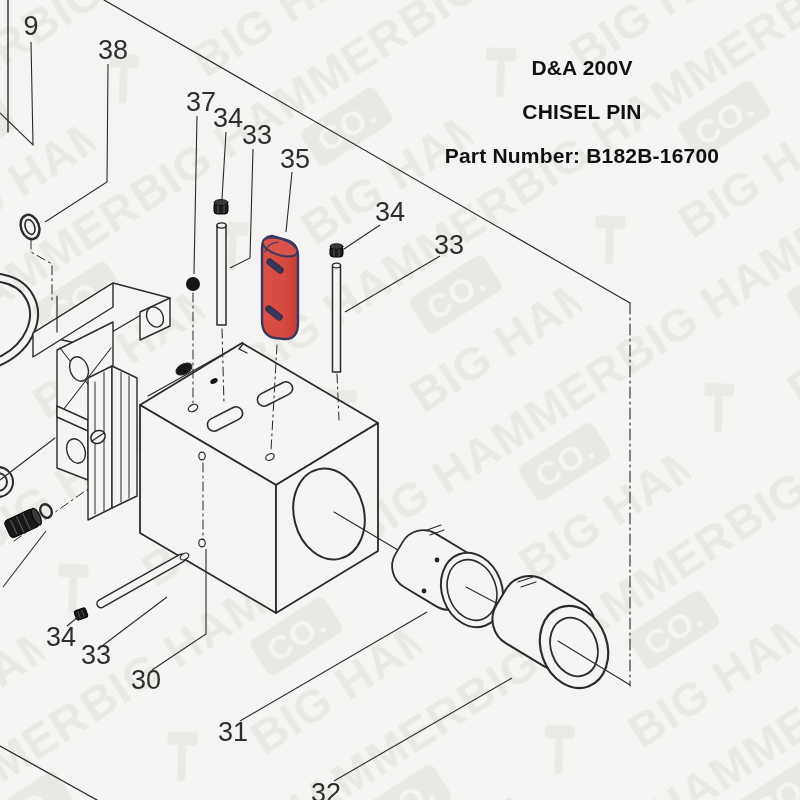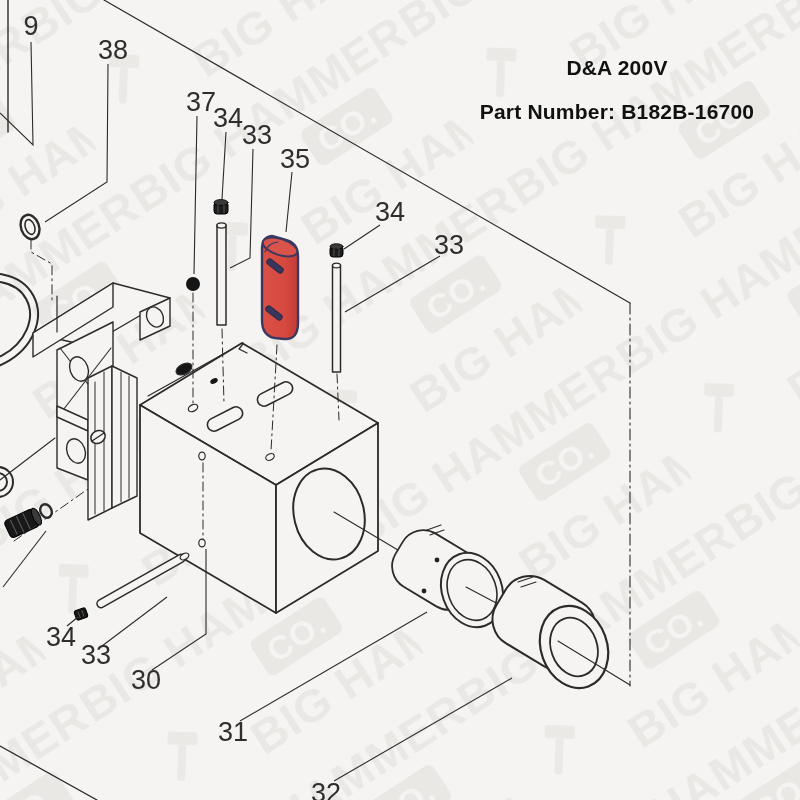--- a/index.html
+++ b/index.html
@@ -1,19 +1,19 @@
 <!DOCTYPE html>
 <html><head>
 <meta charset="utf-8">
 <style>
   html,body{margin:0;padding:0;background:#ffffff;}
   #canvas{position:relative;width:800px;height:800px;background:#f5f4f2;overflow:hidden;
           font-family:"Liberation Sans", sans-serif;}
   #diagram{position:absolute;left:0;top:0;}
-  #title-block{position:absolute;left:450px;top:56px;width:334px;text-align:center;color:#111;}
+  #title-block{position:absolute;left:415px;top:56px;width:334px;text-align:center;color:#111;}
   #title-block p{margin:0 0 20px 0;font-size:21px;font-weight:700;letter-spacing:.2px;
                  font-family:"Liberation Sans", sans-serif;}
   .callout-text{font-family:"Liberation Sans", sans-serif;font-size:27px;font-weight:400;fill:#2e2e2e;}
   .wm-text{font-family:"Liberation Sans", sans-serif;font-weight:800;letter-spacing:1px;}
 </style>
 </head>
 <body>
 
 <div id="canvas">
 
@@ -209,16 +209,17 @@
         <text x="233" y="732" text-anchor="middle" dominant-baseline="central" class="callout-text">31</text>
         <polyline points="334,781 512,678" fill="none" stroke="#2b2b2b" stroke-width="1.1"></polyline>
         <text x="326" y="793" text-anchor="middle" dominant-baseline="central" class="callout-text">32</text>
         <polyline points="3,587 46,531" fill="none" stroke="#2b2b2b" stroke-width="1.1"></polyline>
         <text x="-7" y="598" text-anchor="middle" dominant-baseline="central" class="callout-text">6</text>
       </g>
 </svg>
 
 <div id="title-block">
   <p>D&amp;A 200V</p>
+  <p>CHISEL PIN</p>
   <p>Part Number: B182B-16700</p>
 </div>
 
 </div>
 
 </body></html>

